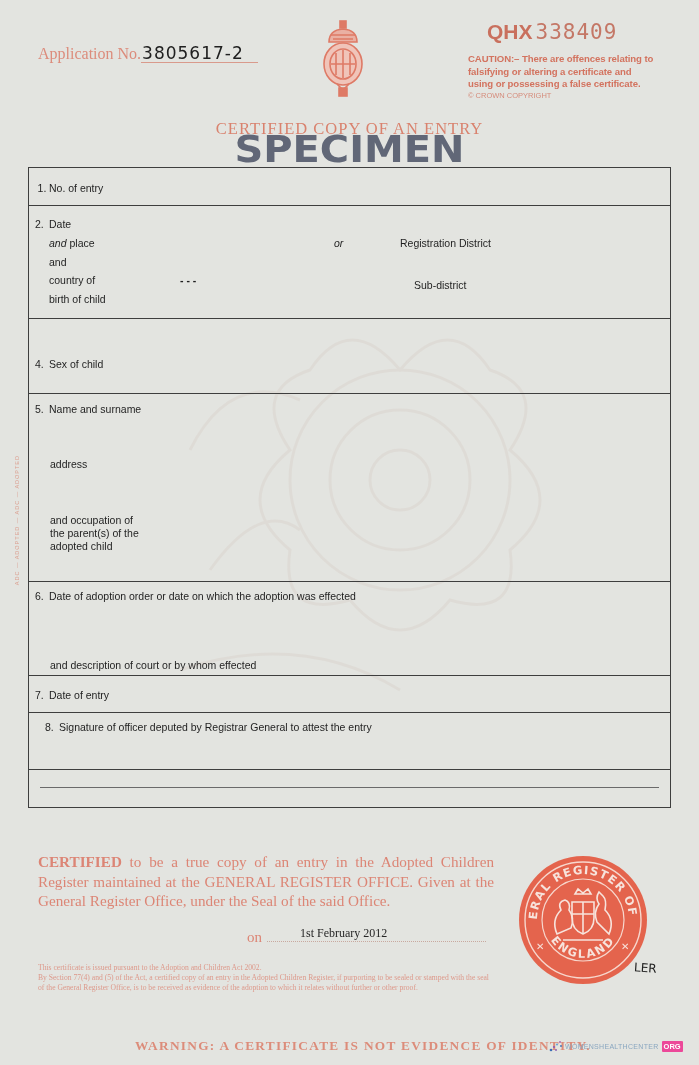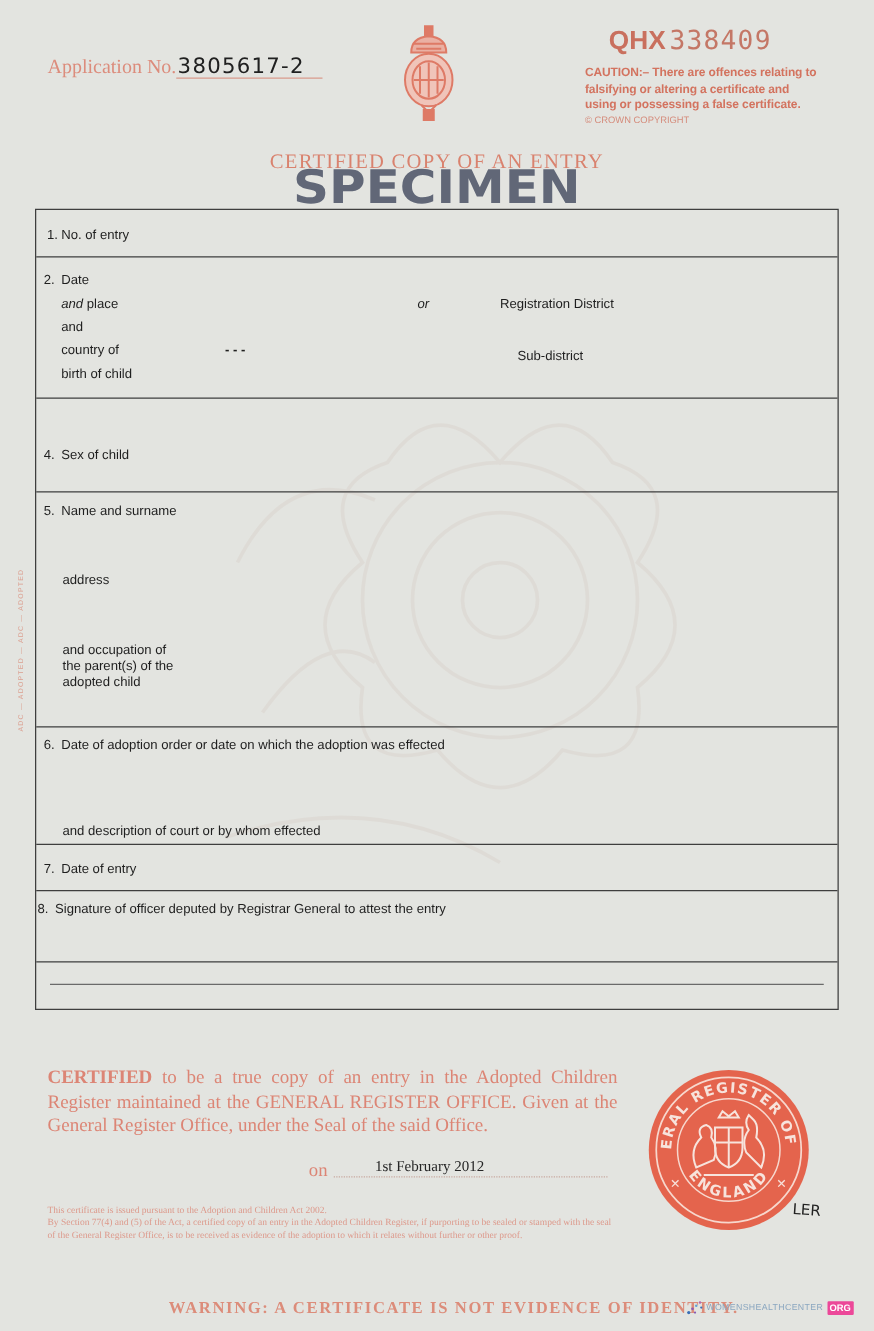--- a/index.html
+++ b/index.html
@@ -248,21 +248,21 @@
     <div class="lbl" style="left:21px; top:49px;margin-top:28px;">and description of court or by whom effected</div>
   </div>
 
   <div class="row" style="top:508px; height:37px;">
     <div class="lbl" style="left:6px; top:13px;">
       <span class="num">7.</span><span>Date of entry</span>
     </div>
   </div>
 
   <div class="row" style="top:545px; height:57px;">
-    <div class="lbl" style="left:1px; top:8px;">
+    <div class="lbl" style="left:16px; top:8px;">
       <span class="num">8.</span><span>Signature of officer deputed by Registrar General to attest the entry</span>
     </div>
   </div>
 
   <div class="row" style="top:602px; height:37px;">
     <div class="sig-line"></div>
   </div>
 </div>
 
 <div class="abs cert-text">

